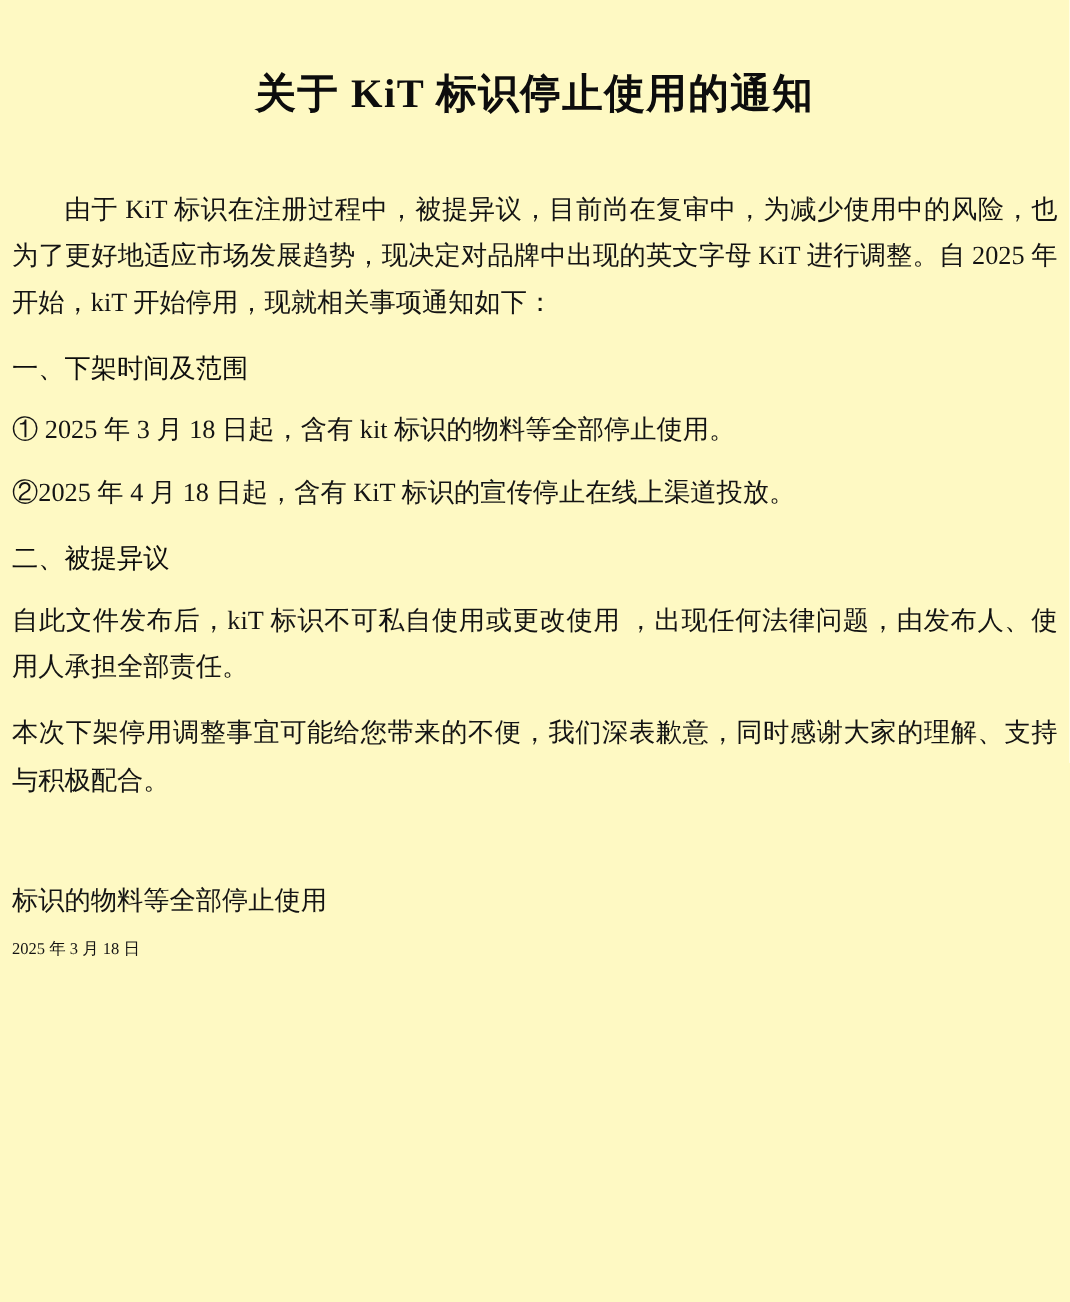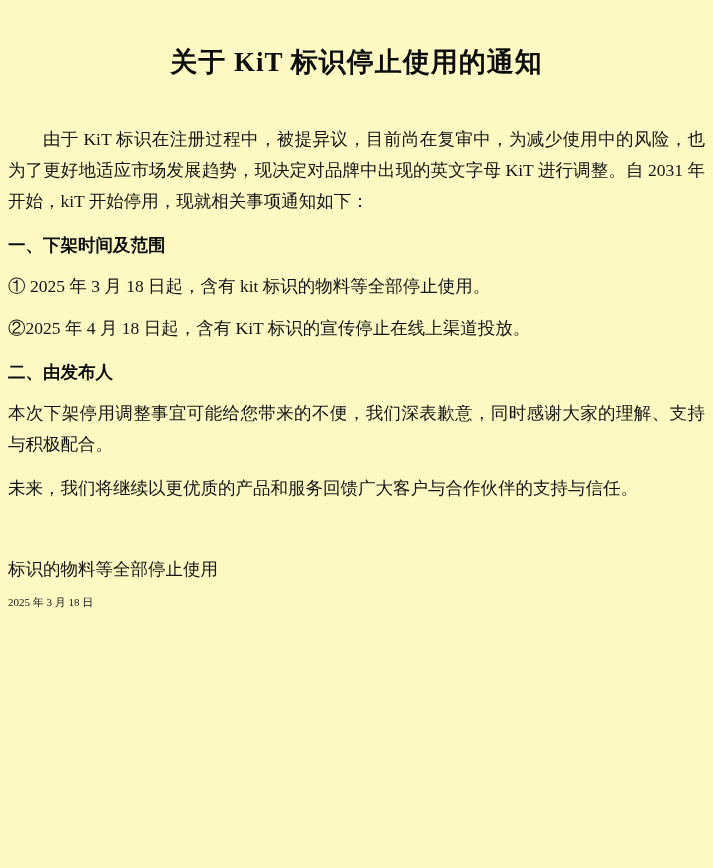--- a/index.html
+++ b/index.html
@@ -43,21 +43,21 @@
     text-align: justify;
     text-justify: inter-ideograph;
   }
   .salutation {
     margin-bottom: 8px;
   }
   .indent {
     text-indent: 2em;
   }
   .section-heading {
-    font-weight: bold;
+    font-weight: normal;
     font-size: 17.5px;
     margin: 14px 0 10px 0;
     line-height: 1.7;
     color: #0d0d0d;
   }
   .list-item {
     margin: 0 0 11px 0;
     font-size: 17.5px;
     line-height: 1.78;
   }
@@ -83,32 +83,32 @@
 </head>
 <body>
 
 <div class="page">
 
   <h1 class="doc-title">关于 KiT 标识停止使用的通知</h1>
 
   <div class="body-block">
 
 
-    <p class="indent">由于 KiT 标识在注册过程中，被提异议，目前尚在复审中，为减少使用中的风险，也为了更好地适应市场发展趋势，现决定对品牌中出现的英文字母 KiT 进行调整。自 2031 年开始，kiT 开始停用，现就相关事项通知如下：</p>
+    <p class="indent">由于 KiT 标识在注册过程中，被提异议，目前尚在复审中，为减少使用中的风险，也为了更好地适应市场发展趋势，现决定对品牌中出现的英文字母 KiT 进行调整。自 2025 年开始，kiT 开始停用，现就相关事项通知如下：</p>
 
     <div>
       <p class="section-heading">一、下架时间及范围</p>
       <p class="list-item">① 2025 年 3 月 18 日起，含有 kit 标识的物料等全部停止使用。</p>
       <p class="list-item">②2025 年 4 月 18 日起，含有 KiT 标识的宣传停止在线上渠道投放。</p>
     </div>
 
     <div>
-      <p class="section-heading">二、由发布人</p>
+      <p class="section-heading">二、被提异议</p>
+      <p>自此文件发布后，kiT 标识不可私自使用或更改使用 ，出现任何法律问题，由发布人、使用人承担全部责任。</p>
       <p>本次下架停用调整事宜可能给您带来的不便，我们深表歉意，同时感谢大家的理解、支持与积极配合。</p>
-      <p>未来，我们将继续以更优质的产品和服务回馈广大客户与合作伙伴的支持与信任。</p>
     </div>
 
     <div class="signature-block">
       <p class="company">标识的物料等全部停止使用</p>
       <p class="date">2025 年 3 月 18 日</p>
     </div>
 
   </div>
 </div>
 

